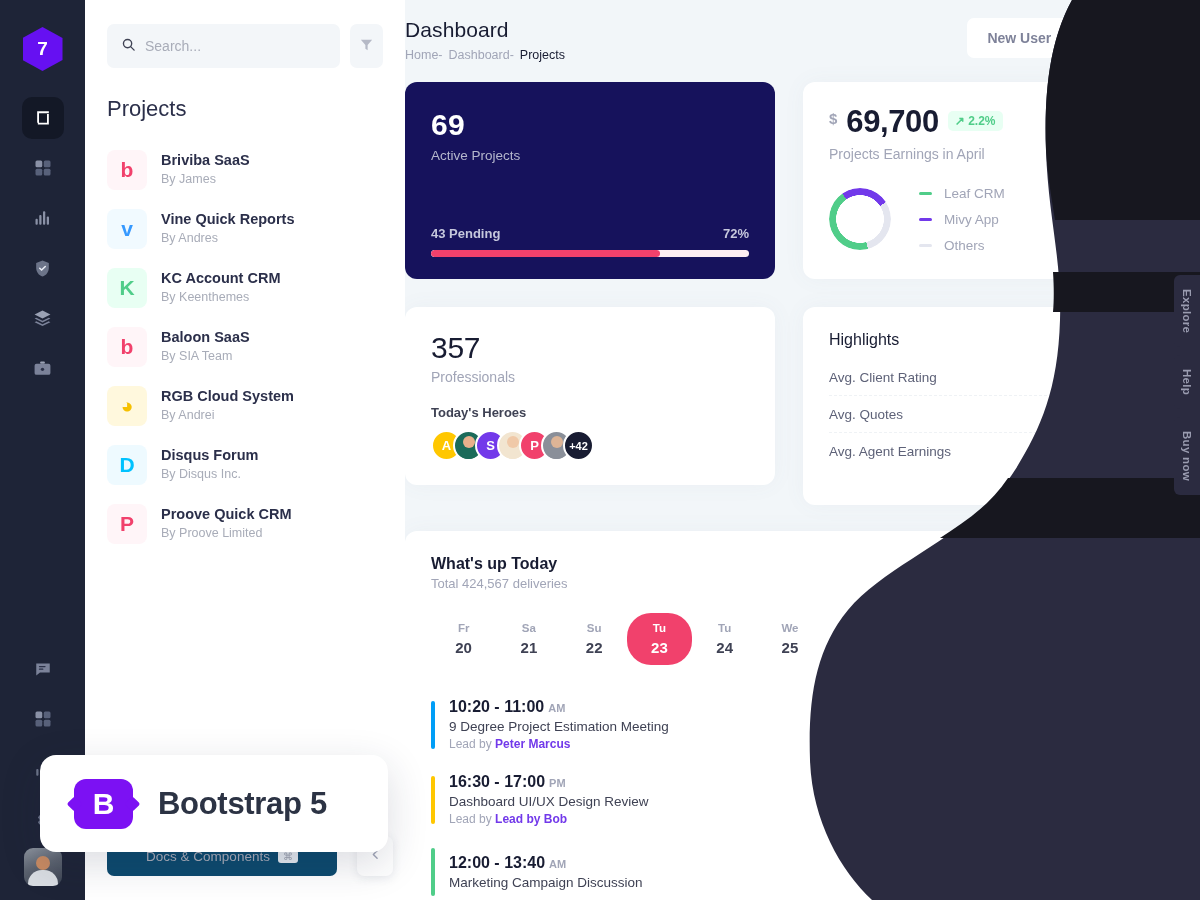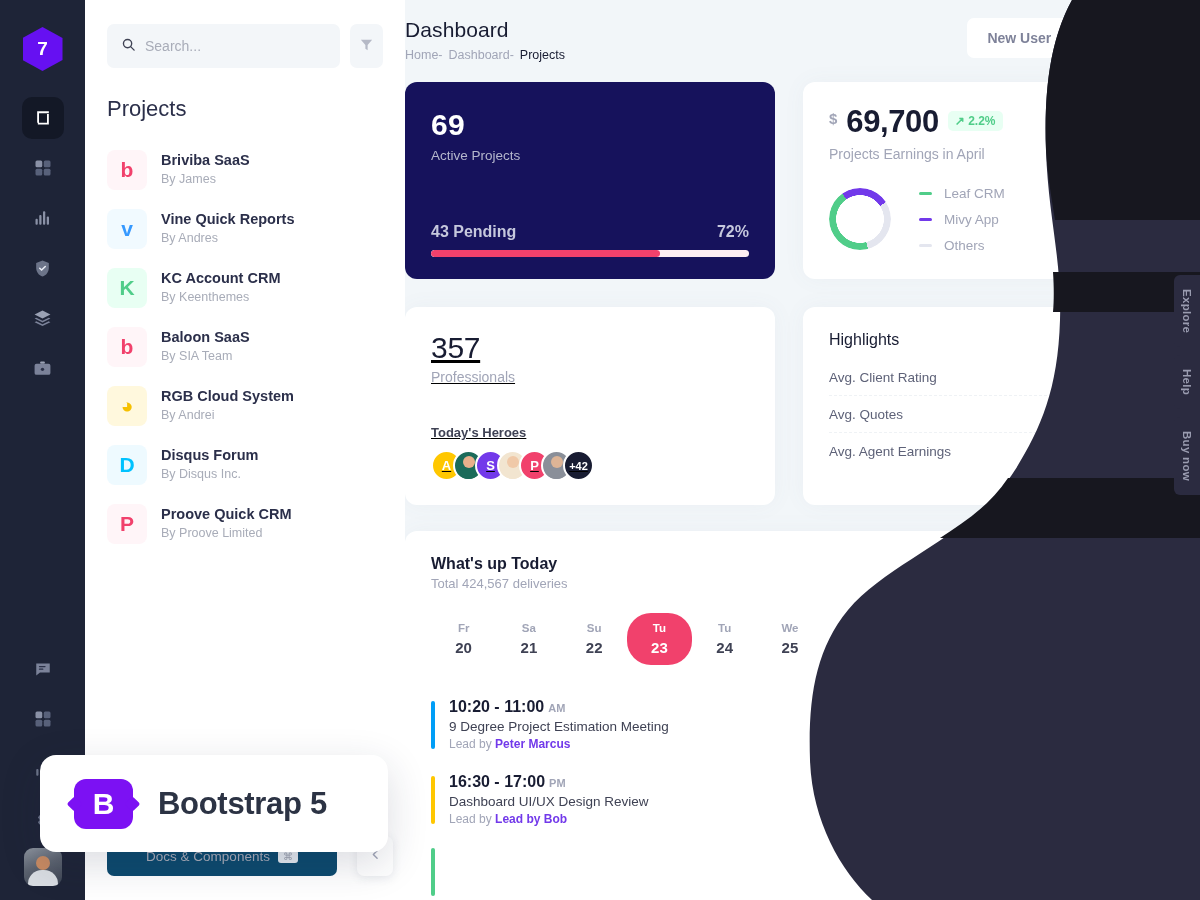--- a/index.html
+++ b/index.html
@@ -112,42 +112,42 @@
 
   .card { background: #fff; border-radius: 12px; box-shadow: 0 0 22px rgba(100,110,140,.05); }
 
   .card-dark {
     background: #16125c; color: #fff; border-radius: 12px;
     height: 197px; padding: 26px 26px 22px 26px;
     display: flex; flex-direction: column;
   }
   .big-num { font-size: 30px; font-weight: 700; letter-spacing: .3px; }
   .big-sub { font-size: 13.5px; color: #b5b7cd; margin-top: 6px; }
-  .prog-row { margin-top: auto; display: flex; justify-content: space-between; font-size: 16px; color: #c6c8dd; font-weight: 600;}
+  .prog-row { margin-top: auto; display: flex; justify-content: space-between; font-size: 13px; color: #c6c8dd; font-weight: 600;}
   .prog-track { margin-top: 9px; height: 7px; border-radius: 4px; background: #fdeef2; overflow: hidden; }
   .prog-fill { height: 100%; border-radius: 4px; background: #f1416c; }
 
   .earn-card { height: 197px; padding: 24px 26px; }
   .earn-top { display: flex; align-items: flex-end; gap: 9px; }
   .cur { font-size: 15px; color: #a1a5b7; font-weight: 600; position: relative; top: -10px;}
   .earn-amt { font-size: 31px; font-weight: 700; color: #181c32; letter-spacing: -.4px; line-height: 1;}
   .badge-up {
     background: #e8fff3; color: #50cd89; font-size: 12px; font-weight: 700;
     padding: 3px 7px; border-radius: 5px; position: relative; top: -6px;
   }
   .earn-sub { font-size: 14px; color: #a1a5b7; margin-top: 9px; }
   .earn-body { display: flex; align-items: center; margin-top: 18px; }
   .donut { width: 62px; height: 62px; border-radius: 50%; flex: none; }
   .legend { margin-left: 28px; flex: 1; }
   .leg-row { display: flex; align-items: center; height: 26px; font-size: 13.5px; }
   .dash { width: 13px; height: 3px; border-radius: 2px; margin-right: 12px; flex:none;}
   .leg-name { color: #a1a5b7; }
   .leg-val { margin-left: auto; font-weight: 700; color: #181c32; font-size: 13.5px;}
 
-  .pro-card { height: 198px; padding: 24px 26px; display: flex; flex-direction: column; text-decoration: underline; }
+  .pro-card { height: 178px; padding: 24px 26px; display: flex; flex-direction: column; }
   .pro-num { font-size: 30px; font-weight: 500; color: #181c32; letter-spacing: -.3px;}
   .pro-sub { font-size: 14px; color: #a1a5b7; margin-top: 4px; }
   .heroes-label { font-size: 13px; font-weight: 700; color: #3f4254; margin-top: auto; }
   .heroes { display: flex; margin-top: 10px; }
   .hero {
     width: 31px; height: 31px; border-radius: 50%; border: 2px solid #fff; margin-right: -9px;
     display: flex; align-items: center; justify-content: center;
     color: #fff; font-size: 13px; font-weight: 700; overflow: hidden; position: relative;
   }
   .hero.more { background: #181c32; font-size: 11px; }
@@ -608,20 +608,24 @@
             <div class="ebar" style="background:#ffc700"></div>
             <div>
               <div class="etime">16:30 - 17:00<span class="ampm">PM</span></div>
               <div class="etitle">Dashboard UI/UX Design Review</div>
               <div class="elead">Lead by <b>Lead by Bob</b></div>
             </div>
             <button class="view-btn">View</button>
           </div>
           <div class="event">
             <div class="ebar" style="background:#50cd89"></div>
+            <div>
+              <div class="etime">12:00 - 13:40<span class="ampm">AM</span></div>
+              <div class="etitle">Marketing Campaign Discussion</div>
+            </div>
             <button class="view-btn">View</button>
           </div>
         </div>
     </div>
 
   </div>
 
   <div class="vtabs" id="vtabs">
       <div class="vtab">Explore</div>
       <div class="vtab">Help</div>

